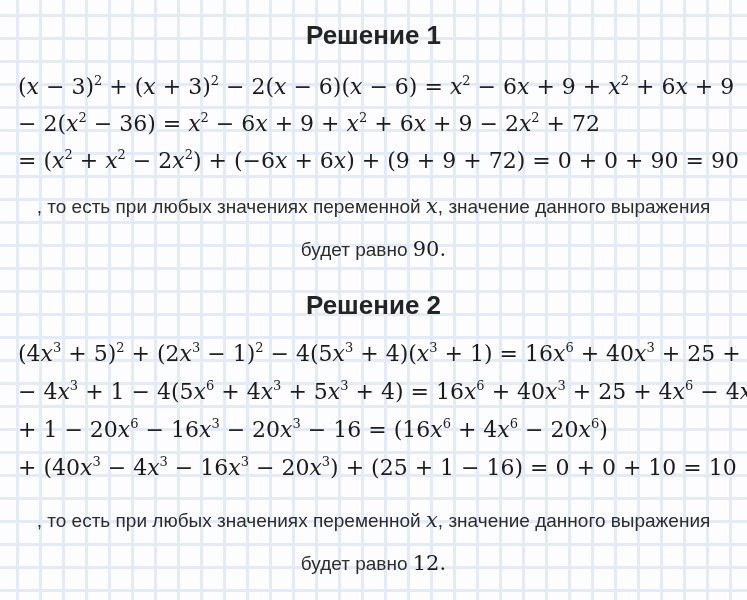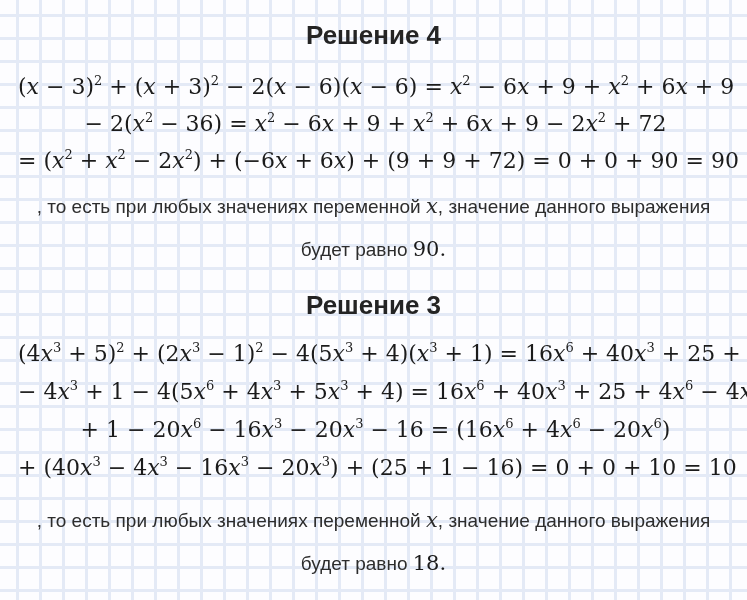--- a/index.html
+++ b/index.html
@@ -37,21 +37,20 @@
     margin-top: 18px;
     padding-left: 4px;
   }
   .math-block-2 { margin-top: 15px; }
   .math-line {
     font-family: "DejaVu Serif", serif;
     font-size: 22px;
     line-height: 37px;
     color: #1b1b1b;
     white-space: nowrap;
-    text-align: center;
   }
   .math-block-2 .math-line { line-height: 38px; }
   .math-line sup {
     font-size: 13px;
     line-height: 0;
     vertical-align: 9px;
   }
   .mv {
     font-style: italic;
     font-family: "DejaVu Serif", serif;
@@ -75,40 +74,40 @@
     font-size: 21px;
     color: #1b1b1b;
     margin-top: 8px;
   }
 </style>
 </head>
 <body>
 
 <div class="page">
 
-  <div class="section-title">Решение 4</div>
+  <div class="section-title">Решение 1</div>
 
   <div class="math-block">
     <div class="math-line">(<i class="mv">x</i> − 3)<sup>2</sup> + (<i class="mv">x</i> + 3)<sup>2</sup> − 2(<i class="mv">x</i> − 6)(<i class="mv">x</i> − 6) = <i class="mv">x</i><sup>2</sup> − 6<i class="mv">x</i> + 9 + <i class="mv">x</i><sup>2</sup> + 6<i class="mv">x</i> + 9</div>
     <div class="math-line">− 2(<i class="mv">x</i><sup>2</sup> − 36) = <i class="mv">x</i><sup>2</sup> − 6<i class="mv">x</i> + 9 + <i class="mv">x</i><sup>2</sup> + 6<i class="mv">x</i> + 9 − 2<i class="mv">x</i><sup>2</sup> + 72</div>
     <div class="math-line">= (<i class="mv">x</i><sup>2</sup> + <i class="mv">x</i><sup>2</sup> − 2<i class="mv">x</i><sup>2</sup>) + (−6<i class="mv">x</i> + 6<i class="mv">x</i>) + (9 + 9 + 72) = 0 + 0 + 90 = 90</div>
   </div>
 
   <div class="note-block">
     <div class="note-line">, то есть при любых значениях переменной <i class="mv">x</i>, значение данного выражения</div>
     <div class="note-line">будет равно <span class="mn">90.</span></div>
   </div>
 
-  <div class="section-title title-2">Решение 3</div>
+  <div class="section-title title-2">Решение 2</div>
 
   <div class="math-block math-block-2">
     <div class="math-line">(4<i class="mv">x</i><sup>3</sup> + 5)<sup>2</sup> + (2<i class="mv">x</i><sup>3</sup> − 1)<sup>2</sup> − 4(5<i class="mv">x</i><sup>3</sup> + 4)(<i class="mv">x</i><sup>3</sup> + 1) = 16<i class="mv">x</i><sup>6</sup> + 40<i class="mv">x</i><sup>3</sup> + 25 + 4</div>
     <div class="math-line">− 4<i class="mv">x</i><sup>3</sup> + 1 − 4(5<i class="mv">x</i><sup>6</sup> + 4<i class="mv">x</i><sup>3</sup> + 5<i class="mv">x</i><sup>3</sup> + 4) = 16<i class="mv">x</i><sup>6</sup> + 40<i class="mv">x</i><sup>3</sup> + 25 + 4<i class="mv">x</i><sup>6</sup> − 4<i class="mv">x</i></div>
     <div class="math-line">+ 1 − 20<i class="mv">x</i><sup>6</sup> − 16<i class="mv">x</i><sup>3</sup> − 20<i class="mv">x</i><sup>3</sup> − 16 = (16<i class="mv">x</i><sup>6</sup> + 4<i class="mv">x</i><sup>6</sup> − 20<i class="mv">x</i><sup>6</sup>)</div>
     <div class="math-line">+ (40<i class="mv">x</i><sup>3</sup> − 4<i class="mv">x</i><sup>3</sup> − 16<i class="mv">x</i><sup>3</sup> − 20<i class="mv">x</i><sup>3</sup>) + (25 + 1 − 16) = 0 + 0 + 10 = 10</div>
   </div>
 
   <div class="note-block note-block-2">
     <div class="note-line">, то есть при любых значениях переменной <i class="mv">x</i>, значение данного выражения</div>
-    <div class="note-line">будет равно <span class="mn">18.</span></div>
+    <div class="note-line">будет равно <span class="mn">12.</span></div>
   </div>
 
 </div>
 
 </body></html>

